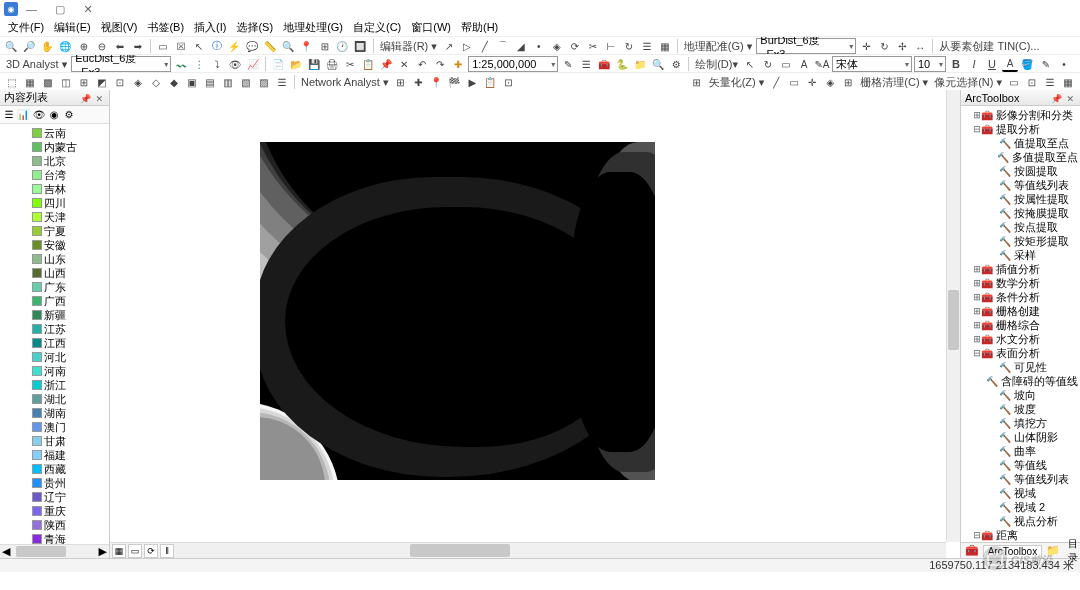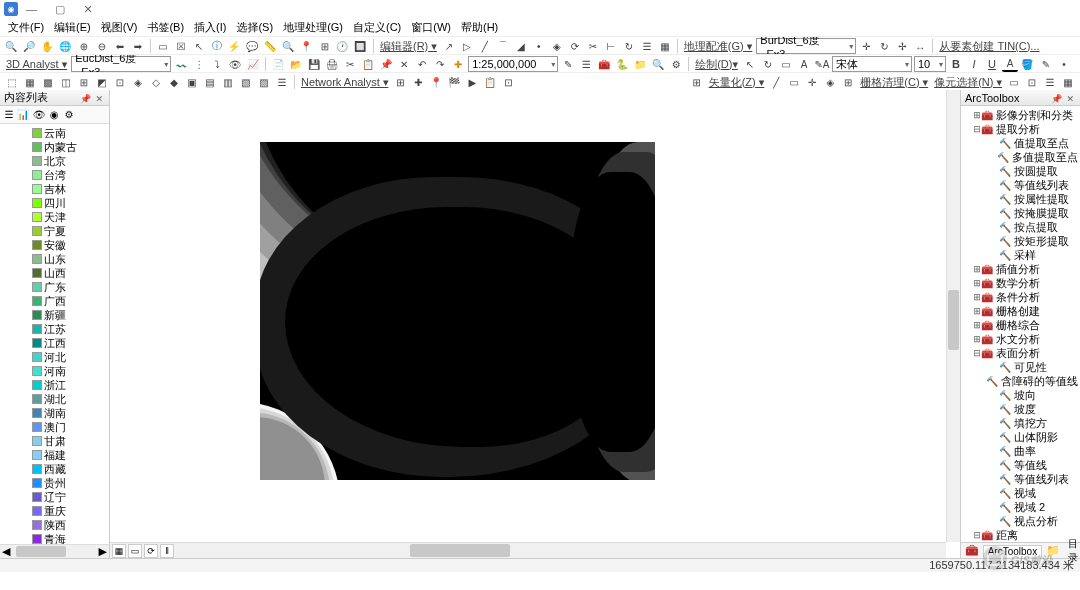--- a/index.html
+++ b/index.html
@@ -12,21 +12,21 @@
 .titlebar .win-btns span { cursor: pointer; padding: 0 4px; }
 
 .menubar { height: 18px; display: flex; align-items: center; padding: 0 4px; gap: 2px; }
 .menubar span { padding: 1px 4px; cursor: pointer; }
 
 .toolbar { display: flex; align-items: center; padding: 1px 4px; gap: 2px; border-top: 1px solid #eee; flex-wrap: wrap; height: 18px; overflow: hidden;}
 .tb-btn { width: 16px; height: 16px; display: inline-flex; align-items: center; justify-content: center; cursor: pointer; color: #444; border-radius: 2px; font-size:10px;}
 .tb-sep { width: 1px; height: 14px; background: #ccc; margin: 0 2px; }
 .tb-select { height: 16px; border: 1px solid #999; padding: 0 16px 0 3px; font-size: 10px; background:#fff;position:relative;display:inline-flex;align-items:center;}
 .tb-select::after { content: "▾"; position:absolute;right:2px;font-size:8px;color:#666;}
-.tb-label { color:#444; padding:0 2px;text-decoration:underline;}
+.tb-label { color:#444; padding:0 2px;}
 
 .main-area { display: flex; height: calc(100% - 18px - 18px - 18px*3 - 14px - 18px); justify-content: space-between; }
 
 .panel { background: #f4f4f4; display: flex; flex-direction: column; border-right: 1px solid #ccc; }
 .panel-left { width: 110px; }
 .panel-right { width: 120px; border-right:none; border-left:1px solid #ccc;}
 .panel-header { height: 16px; background: linear-gradient(#f9f9f9,#e8e8e8); border-bottom:1px solid #ccc; display:flex;align-items:center;padding:0 4px;justify-content:space-between;}
 .panel-header .controls span { cursor:pointer; font-size:9px; color:#666; padding:0 2px;}
 .panel-toolbar { height: 18px; display:flex;align-items:center;padding:1px 2px;gap:1px;border-bottom:1px solid #ddd;background:#fafafa;}
 .panel-toolbar .ic { width:14px;height:14px;display:inline-flex;align-items:center;justify-content:center;cursor:pointer;font-size:10px;}

